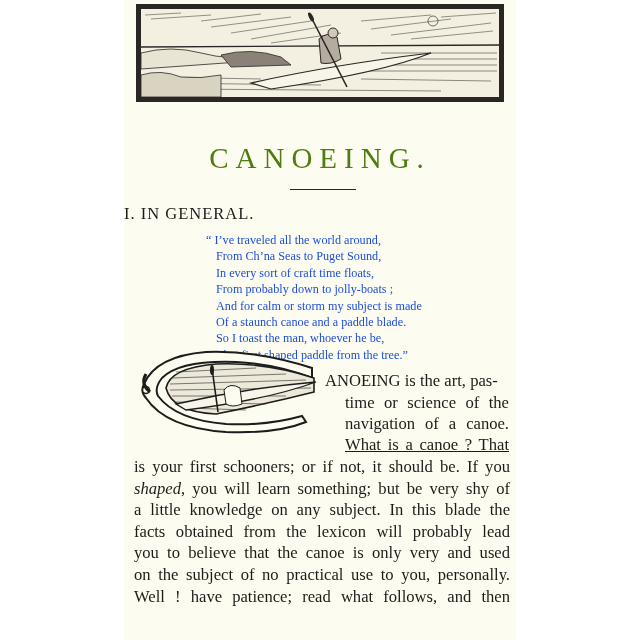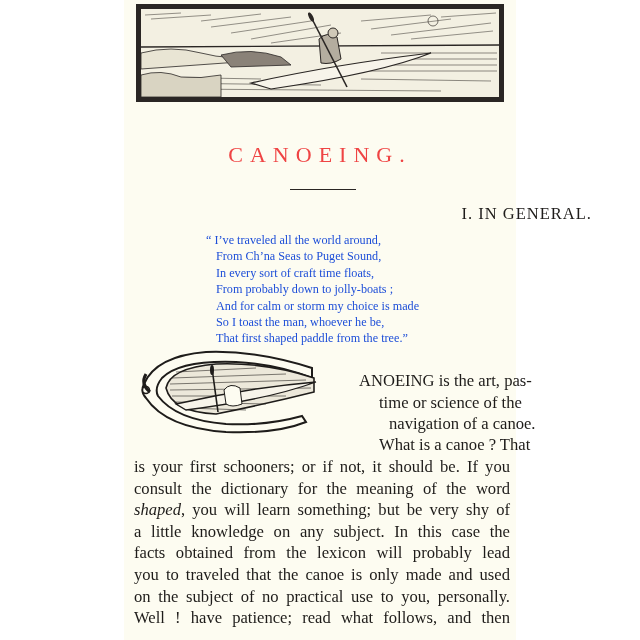--- a/index.html
+++ b/index.html
@@ -12,44 +12,44 @@
     background:#fdfcf1;
   }
   .banner {
     position:absolute; left:136px; top:4px; width:368px; height:98px;
     box-sizing:border-box; border:5px solid #2a2624; background:#f4f1e4;
     overflow:hidden;
   }
   .banner svg { display:block; width:100%; height:100%; }
   .title {
     position:absolute; left:124px; width:392px; top:142px; text-align:center;
-    font-size:22px; letter-spacing:7px; color:#ef4444; font-weight:normal;
+    font-size:29px; letter-spacing:7px; color:#4d7c0f; font-weight:normal;
   }
   .rule {
     position:absolute; left:290px; top:189px; width:66px; height:0;
     border-top:1.5px solid #2a2624;
   }
   .section {
-    position:absolute; left:124px; width:468px; top:204px; text-align:right;
+    position:absolute; left:124px; width:468px; top:204px; text-align:left;
     font-size:16.5px; letter-spacing:1px; color:#1e1c1a;
   }
   .poem {
     position:absolute; left:216px; top:232px; font-size:12.2px; line-height:16.4px;
     color:#1d4ed8; font-family:Liberation Serif, serif;
   }
   .poem div { white-space:nowrap; }
   .poem .l0 { margin-left:-10px; }
   .initial {
     position:absolute; left:136px; top:348px; width:186px; height:88px;
   }
   .initial svg { width:100%; height:100%; display:block; }
   .drop-lines {
     position:absolute; top:370px; font-size:16.6px; line-height:21.6px; color:#1e1c1a;
   }
-  .drop-lines div { white-space:nowrap;margin-left:34px; }
+  .drop-lines div { white-space:nowrap; }
   .body-text {
     position:absolute; left:134px; width:376px; top:454px;
     font-size:16.6px; line-height:21.6px; color:#1e1c1a;
     text-align:justify;
   }
   .jl { display:block; text-align:justify; text-align-last:justify; white-space:normal; }
   em { font-style:italic; }
 </style>
 </head>
 <body>
@@ -106,21 +106,22 @@
 
 <div class="title">CANOEING.</div>
 <div class="rule"></div>
 <div class="section">I. IN GENERAL.</div>
 
 <div class="poem">
   <div class="l0">“ I’ve traveled all the world around,</div>
   <div>From Ch’na Seas to Puget Sound,</div>
   <div>In every sort of craft time floats,</div>
   <div>From probably down to jolly-boats ;</div>
-  <div>And for calm or storm my choice is made</div>
+  <div>And for calm or storm my subject is made</div>
+  <div>Of a staunch canoe and a paddle blade.</div>
   <div>So I toast the man, whoever he be,</div>
   <div>That first shaped paddle from the tree.”</div>
 </div>
 
 <div class="initial">
   <svg viewBox="0 0 186 88">
 
     <path d="M176 20 Q120 2 70 4 Q20 8 8 36 Q4 44 10 50 Q30 80 90 84 Q140 86 170 74 L166 68 Q130 78 90 76 Q40 72 22 48 Q18 40 26 30 Q44 12 100 14 Q140 16 176 30 Z" fill="#fdfcf1" stroke="#1e1c1a" stroke-width="2"></path>
     <circle cx="10" cy="42" r="3.5" fill="#fdfcf1" stroke="#1e1c1a" stroke-width="1.5"></circle>
 
@@ -143,29 +144,28 @@
     <ellipse cx="76" cy="22" rx="2" ry="5" fill="#1e1c1a"></ellipse>
   </svg>
 </div>
 
 <div class="drop-lines" style="left:325px;">
   <div>ANOEING is the art, pas-</div>
 </div>
 <div class="drop-lines" style="left:345px; top:392px; width:164px;">
   <div class="jl">time or science of the</div>
 </div>
-<div class="drop-lines" style="left:355px; top:413px; width:164px;">
+<div class="drop-lines" style="left:345px; top:413px; width:164px;">
   <div class="jl">navigation of a canoe.</div>
 </div>
-<div class="drop-lines" style="left:345px; top:434px; width:164px;">
+<div class="drop-lines" style="left:345px; top:434px; width:164px;text-decoration:underline;">
   <div class="jl">What is a canoe ?  That</div>
 </div>
 
 <div class="body-text" style="top:456px;">
   <span class="jl">is your first schooners; or if not, it should be.  If you</span>
-  <span class="jl">consult the dictionary for the meaning of the word</span>
   <span class="jl"><em>shaped</em><span>, you will learn something; but be very shy of</span></span>
-  <span class="jl">a little knowledge on any subject.  In this case the</span>
+  <span class="jl">a little knowledge on any subject.  In this blade the</span>
   <span class="jl">facts obtained from the lexicon will probably lead</span>
-  <span class="jl">you to traveled that the canoe is only made and used</span>
+  <span class="jl">you to believe that the canoe is only very and used</span>
   <span class="jl">on the subject of no practical use to you, personally.</span>
   <span class="jl">Well ! have patience; read what follows, and then</span>
 </div>
 
 </body></html>

